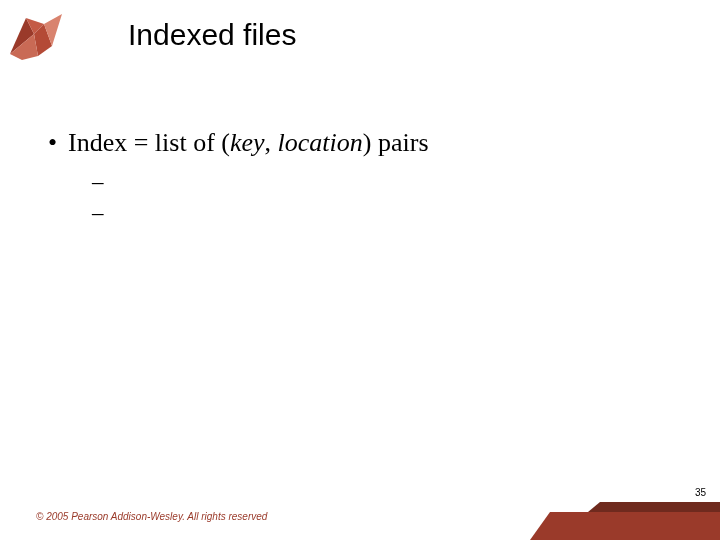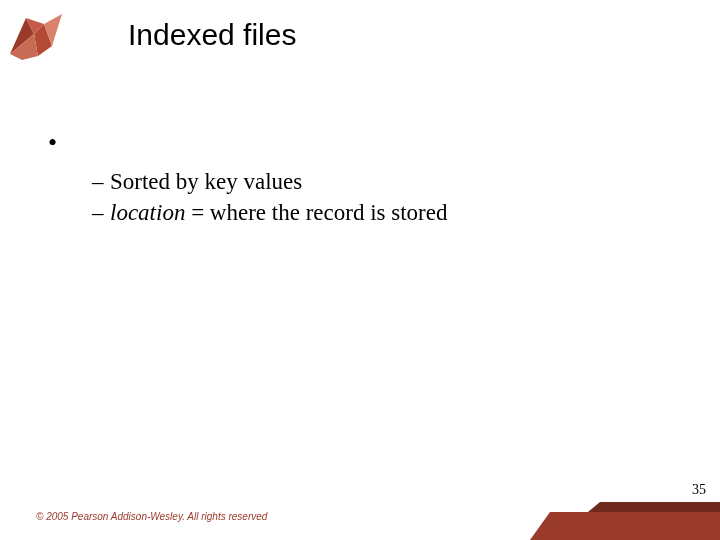--- a/index.html
+++ b/index.html
@@ -67,22 +67,22 @@
     bottom: 18px;
     font-family: Arial, Helvetica, sans-serif;
     font-size: 10px;
     color: #9a3a2a;
     font-style: italic;
   }
   .page-num {
     position: absolute;
     right: 14px;
     bottom: 42px;
-    font-family: Liberation Serif, serif;
-    font-size: 14px;
+    font-family: Liberation Sans, sans-serif;
+    font-size: 10px;
     color: #000;
   }
   .footer-bar {
     position: absolute;
     right: 0;
     bottom: 0;
     width: 170px;
     height: 28px;
     background: #9a3a2a;
   }
@@ -126,31 +126,30 @@
     <polygon points="40,20 58,10 48,42" fill="#d9836e"></polygon>
     <polygon points="6,50 30,30 34,52 18,56" fill="#c96a55"></polygon>
   </svg>
 </div>
 
 <div class="title">Indexed files</div>
 
 <div class="content">
   <div class="bullet-row">
     <span class="bullet-dot">•</span>
+    <span>
+      <span>Index = list of (</span><span class="italic">key</span><span>, </span><span class="italic">location</span><span>) pairs</span>
+    </span>
   </div>
   <div class="sub-list">
     <div class="sub-row">
       <span class="sub-dash">–</span>
-      <span>Sorted by key values</span>
     </div>
     <div class="sub-row">
       <span class="sub-dash">–</span>
-      <span>
-        <span class="italic">location</span><span> = where the record is stored</span>
-      </span>
     </div>
   </div>
 </div>
 
 <div class="footer-copy">© 2005 Pearson Addison-Wesley. All rights reserved</div>
 <div class="page-num">35</div>
 <div class="footer-shadow"></div>
 <div class="footer-bar"></div>
 
 </body></html>

